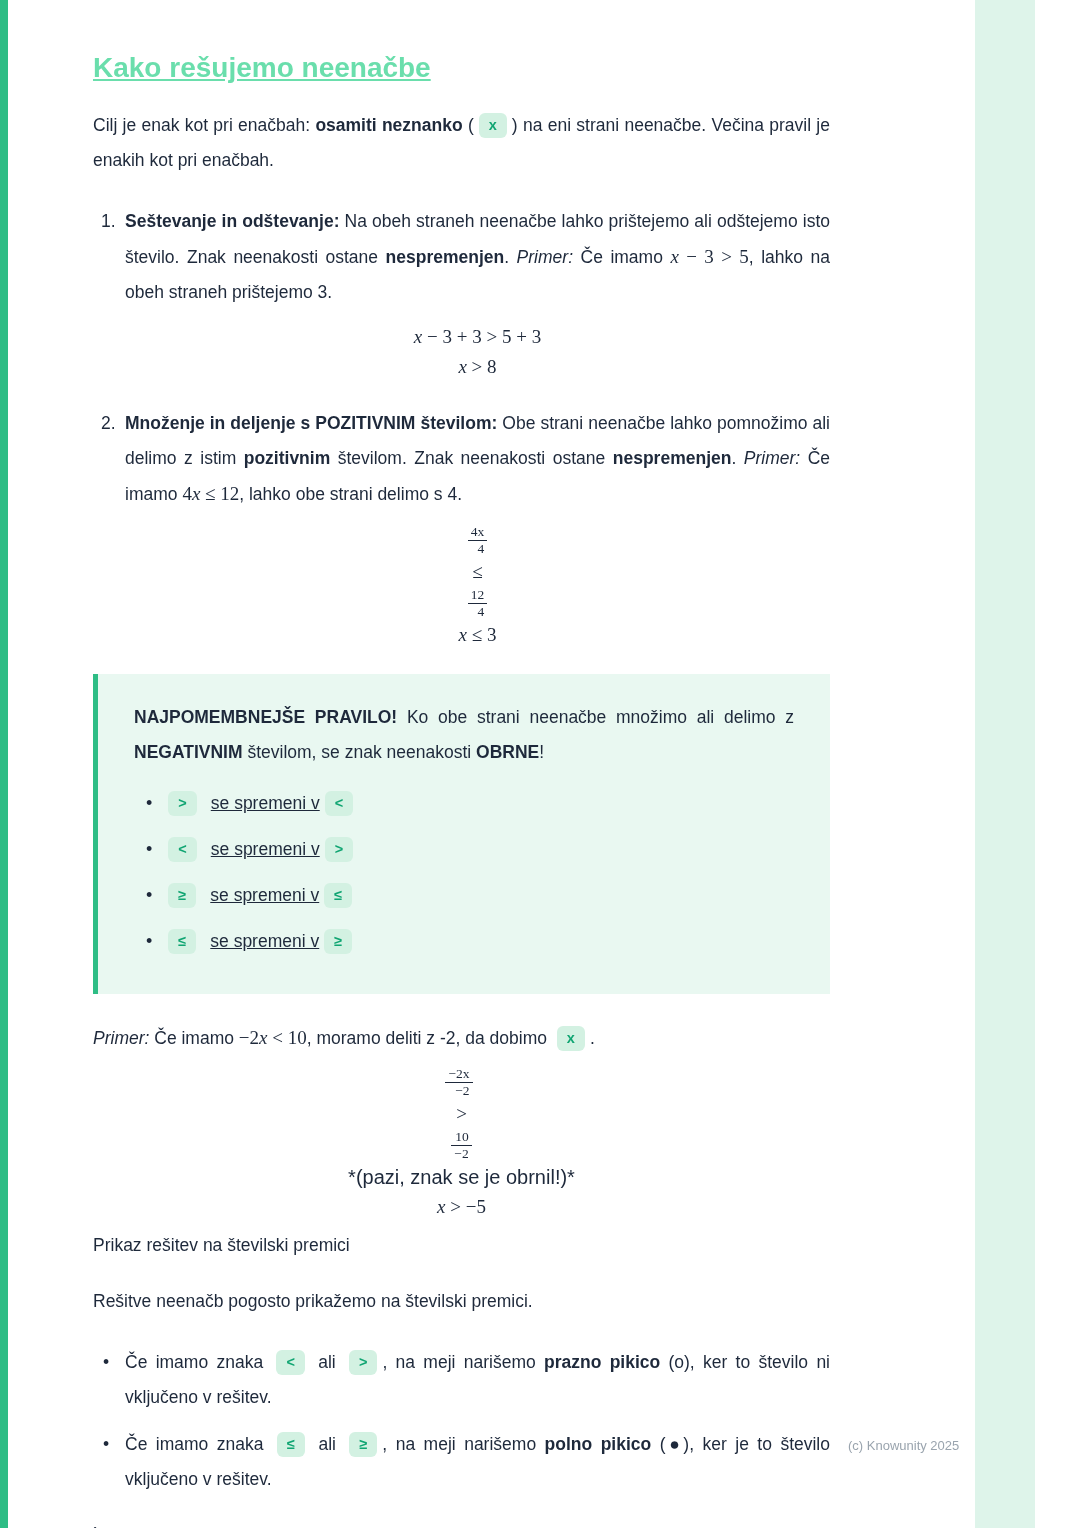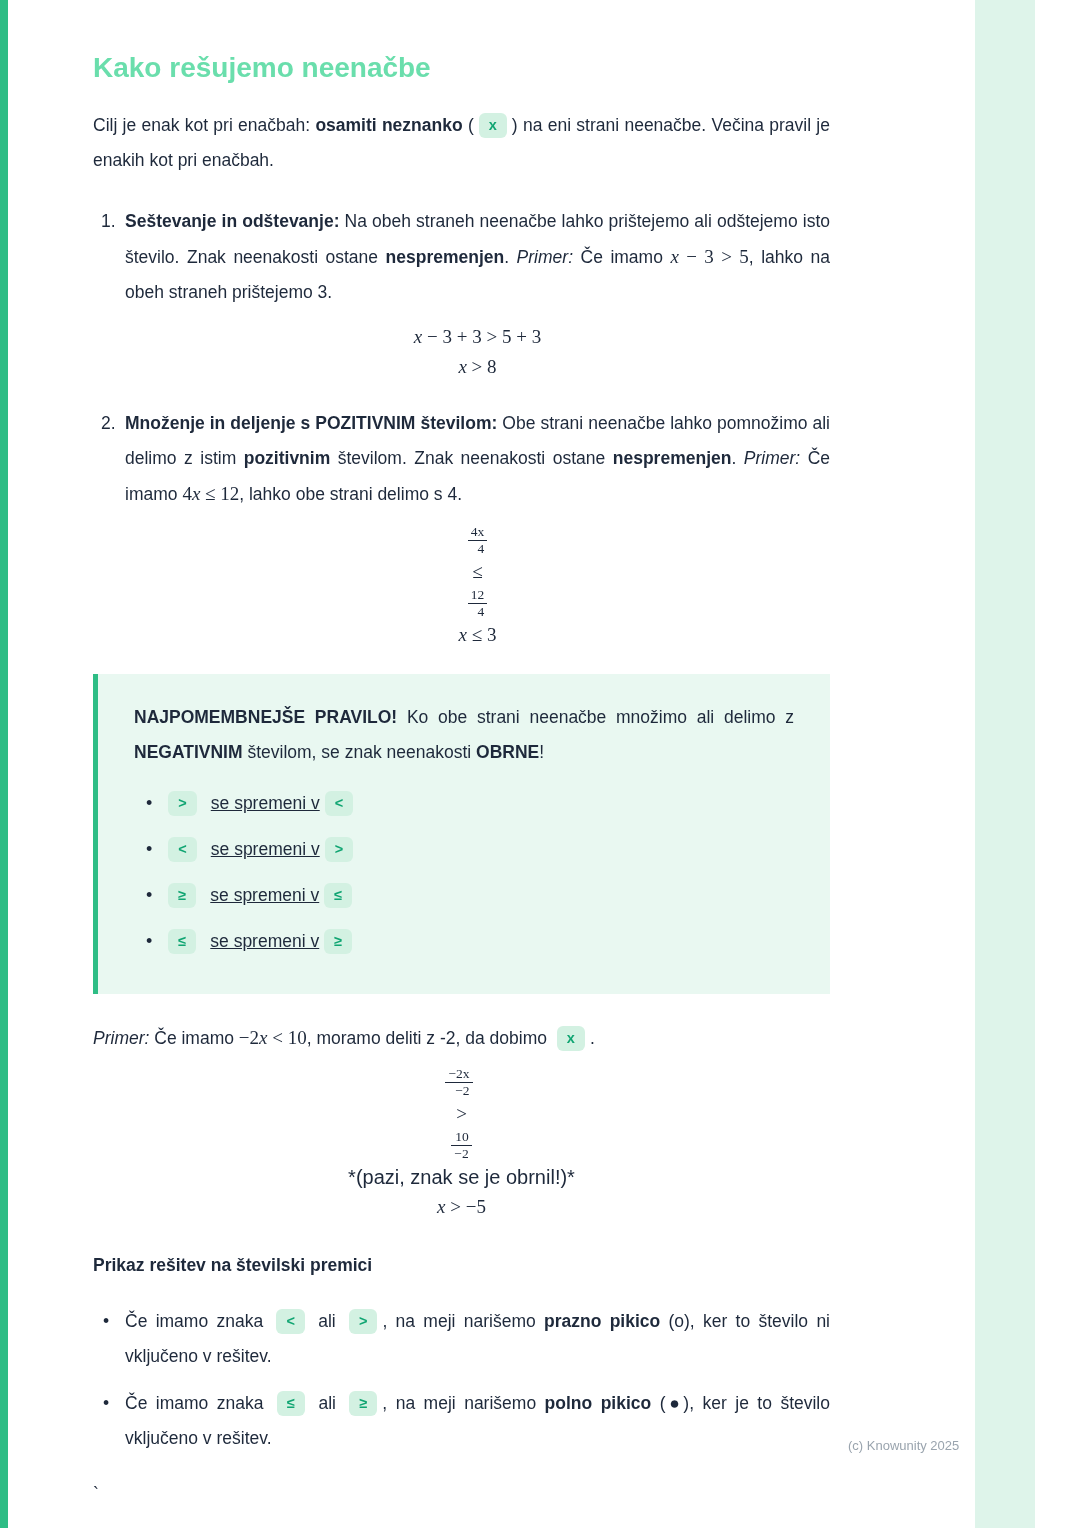--- a/index.html
+++ b/index.html
@@ -5,21 +5,21 @@
   * { margin:0; padding:0; box-sizing:border-box; }
   html, body { background:#ffffff; }
   body {
     width:1080px; height:1528px; position:relative; overflow:hidden;
     font-family:"Liberation Sans", sans-serif; color:#1e293b;
   }
   .left-bar { position:absolute; left:0; top:0; width:8px; height:100%; background:#2ebd85; }
   .right-stripe { position:absolute; left:975px; top:0; width:60px; height:100%; background:#def4ea; }
   .content { position:absolute; left:93px; top:52px; width:737px; }
   .title { color:#6ade
-ac; font-size:28px; font-weight:bold; margin-bottom:24px; }
+ac; font-size:28px; font-weight:bold; margin-bottom:24px;text-decoration:underline; }
   .title { color:#6adeac; }
   .body-text { font-size:17.5px; line-height:35px; text-align:justify; }
   .mb { margin-bottom:24px; }
   b { font-weight:bold; }
   i.em { font-style:italic; }
   .chip {
     display:inline-block; background:#d3f1e2; color:#10a572; border-radius:6px;
     font-weight:bold; font-size:14.5px; line-height:23px; padding:1px 10px;
     margin:0 5px; vertical-align:1px;
   }
@@ -41,21 +41,21 @@
   .oitem .num { position:absolute; left:8px; top:0; }
   .callout {
     margin:24px 0 26px 0; background:#e9f8f1; border-left:5px solid #2ebd85;
     padding:26px 36px 40px 36px;
   }
   .callout .body-text { margin-bottom:4px; }
   .rule-row { display:flex; align-items:center; margin-top:21px; padding-left:12px; font-size:17.5px; }
   .rule-row::before { content:"•"; margin-right:16px; font-size:18px; }
   .rule-row .chip { margin:0; }
   .rule-row .txt { margin:0 5px 0 14px;text-decoration:underline; }
-  .section-heading { font-size:17.5px; font-weight:bold; margin:6px 0 24px 0; line-height:30px; }
+  .section-heading { font-size:17.5px; font-weight:normal; margin:6px 0 24px 0; line-height:30px; }
   .para-gap { margin-bottom:26px; }
   .blist { margin-top:0; }
   .bitem { position:relative; padding-left:32px; margin-bottom:12px; font-size:17.5px; line-height:35px; text-align:justify; }
   .bitem::before { content:"•"; position:absolute; left:10px; top:0; }
   .stray { margin-top:28px; font-size:17.5px; }
   .footer { position:absolute; left:848px; top:1438px; font-size:13px; color:#9aa4ae; z-index:2; }
   .example-line { margin-bottom:4px; }
 </style>
 </head>
 <body>
@@ -129,36 +129,37 @@
       <span class="chip">≤</span>
       <span class="txt">se spremeni v</span>
       <span class="chip">≥</span>
     </div>
   </div>
 
   <p class="body-text example-line">
     <i class="em">Primer:</i><span> Če imamo </span><span class="math"><span>−2</span><i>x</i><span> &lt; 10</span></span><span>, moramo deliti z -2, da dobimo </span><span class="chip">x</span><span>.</span>
   </p>
 
-  <div class="math-block" style="margin-left:0; margin-bottom:28px;">
+  <div class="math-block" style="margin-left:0; margin-bottom:8px;">
     <span class="frac" style="margin-left:0;">
         <span class="fn">−2x</span>
         <span class="fd">−2</span>
       </span>
     <span class="op">&gt;</span>
     <span class="frac">
         <span class="fn">10</span>
         <span class="fd">−2</span>
       </span>
     <span class="note">*(pazi, znak se je obrnil!)*</span>
     <span><i>x</i><span> &gt; −5</span></span>
   </div>
 
   <h2 class="section-heading">Prikaz rešitev na številski premici</h2>
 
+  <p class="body-text para-gap">Rešitve neenačb pogosto prikažemo na številski premici.</p>
 
   <div class="blist">
     <div class="bitem">
       <span>Če imamo znaka </span><span class="chip">&lt;</span><span> ali </span><span class="chip">&gt;</span><span>, na meji narišemo </span><b>prazno pikico</b><span> (o), ker to število ni vključeno v rešitev.</span>
     </div>
     <div class="bitem">
       <span>Če imamo znaka </span><span class="chip">≤</span><span> ali </span><span class="chip">≥</span><span>, na meji narišemo </span><b>polno pikico</b><span> (●), ker je to število vključeno v rešitev.</span>
     </div>
   </div>
 

